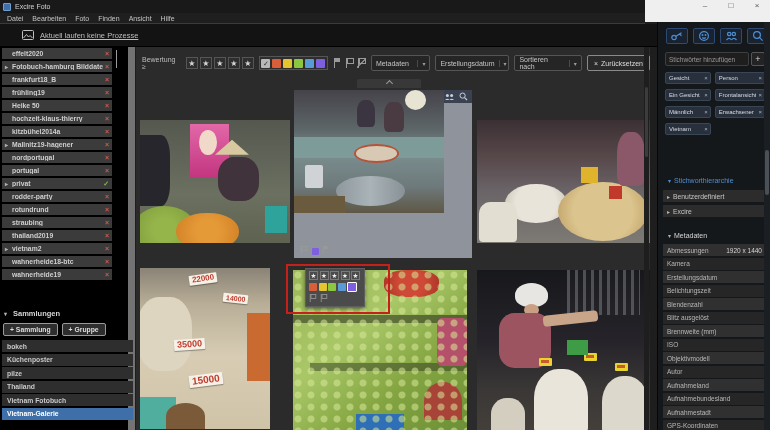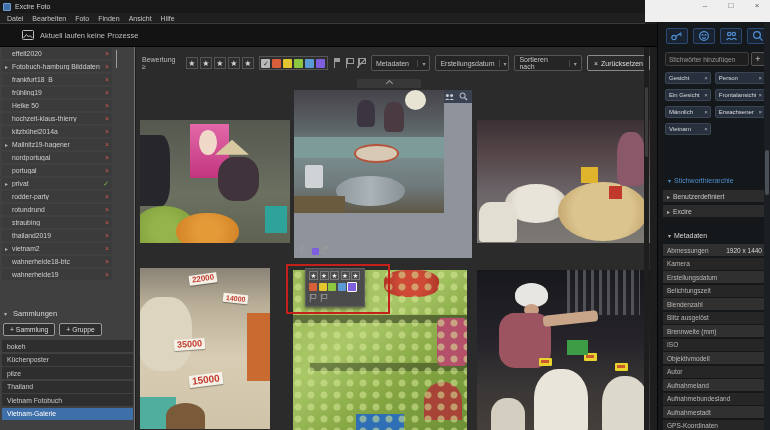--- a/index.html
+++ b/index.html
@@ -11,33 +11,33 @@
   .titlebar{position:absolute;left:0;top:0;width:770px;height:13px;background:#191919;display:flex;align-items:center;gap:4px;padding-left:3px;}
   .appicon{width:8px;height:8px;background:#3f6fa8;border-radius:1px;border:1px solid #6f9fd0;}
   .wtitle{font-size:7px;color:#d2d2d2;}
   .corner-light{position:absolute;right:0;top:0;width:125px;height:22px;background:#efefef;z-index:3;
                 display:flex;justify-content:flex-end;align-items:flex-start;gap:0;}
   .wbtn{width:26px;height:12px;text-align:center;font-size:8px;line-height:12px;color:#555;cursor:default;}
   .menubar{position:absolute;left:0;top:13px;width:645px;height:11px;background:#1f1f1f;border-bottom:1px solid #3a3a3a;
            display:flex;align-items:center;gap:9px;padding-left:7px;}
   .menu-item{font-size:7px;color:#c4c4c4;}
   .toolbar{position:absolute;left:0;top:24px;width:657px;height:23px;background:#131313;border-bottom:1px solid #000;}
-  .proc{position:absolute;left:22px;top:6px;display:flex;align-items:center;gap:6px;font-size:7.5px;color:#bdbdbd;}
+  .proc{position:absolute;left:22px;top:6px;display:flex;align-items:center;gap:6px;font-size:7.5px;color:#bdbdbd;text-decoration:underline;}
   .thumb-small,.thumb-large{position:absolute;border:1px solid #9a9a9a;border-radius:1px;background:#2a2a2a;}
   .thumb-small{left:251px;top:31px;width:10px;height:8px;}
   .thumb-large{left:357px;top:30px;width:12px;height:10px;}
   .slider-track{position:absolute;left:268px;top:34px;width:84px;height:2px;background:#6e6e6e;border-radius:1px;}
   .slider-fill{position:absolute;left:0;top:0;height:2px;width:38px;background:#4a90d9;}
   .slider-thumb{position:absolute;left:34px;top:-3px;width:8px;height:8px;border-radius:50%;background:#4a90d9;border:1px solid #7ab4ec;}
   .tb-sep{position:absolute;left:403px;top:27px;width:1px;height:17px;background:#3a3a3a;}
   .photocount{position:absolute;left:416px;top:31px;font-size:7.5px;color:#b5b5b5;}
   .photocount b{color:#4f9bd8;font-weight:normal;}
 
   
-  .lsb{position:absolute;left:0;top:47px;width:135px;height:383px;background:#404040;border-right:1px solid #737373;}
+  .lsb{position:absolute;left:0;top:47px;width:135px;height:383px;background:#000000;border-right:7px solid #737373;font-weight:bold;}
   .folder-list{position:absolute;left:2px;top:1px;width:110px;display:flex;flex-direction:column;gap:2px;}
   .folder-row{height:11px;background:#3b3b3b;display:flex;align-items:center;padding:0 3px;gap:2px;}
   .tri{font-size:6px;color:#b0b0b0;width:5px;flex:0 0 auto;}
   .flabel{font-size:6.8px;color:#cfcfcf;flex:1;white-space:nowrap;overflow:hidden;}
   .fmark{font-size:7px;flex:0 0 auto;}
   .fmark.x{color:#cf5a4c;}
   .fmark.check{color:#7fb84a;}
   .lsb-scrollup{position:absolute;left:116px;top:4px;width:6px;height:6px;}
   .chev-up{width:5px;height:5px;border-left:1.5px solid #9a9a9a;border-top:1.5px solid #9a9a9a;transform:rotate(45deg);}
   .coll-header{position:absolute;left:4px;top:262px;display:flex;gap:4px;align-items:center;font-size:7.5px;color:#d6d6d6;}

